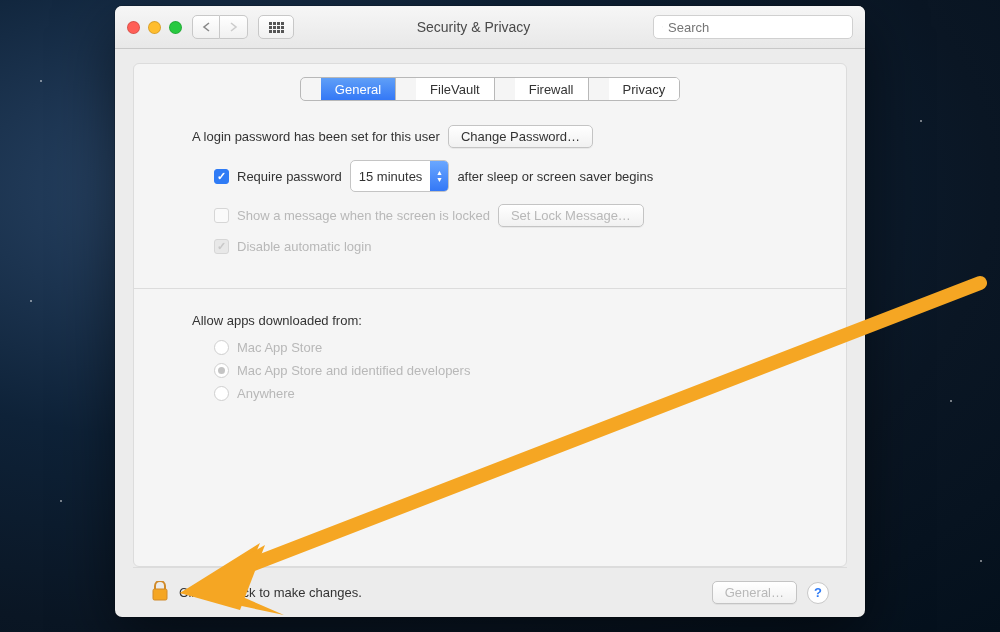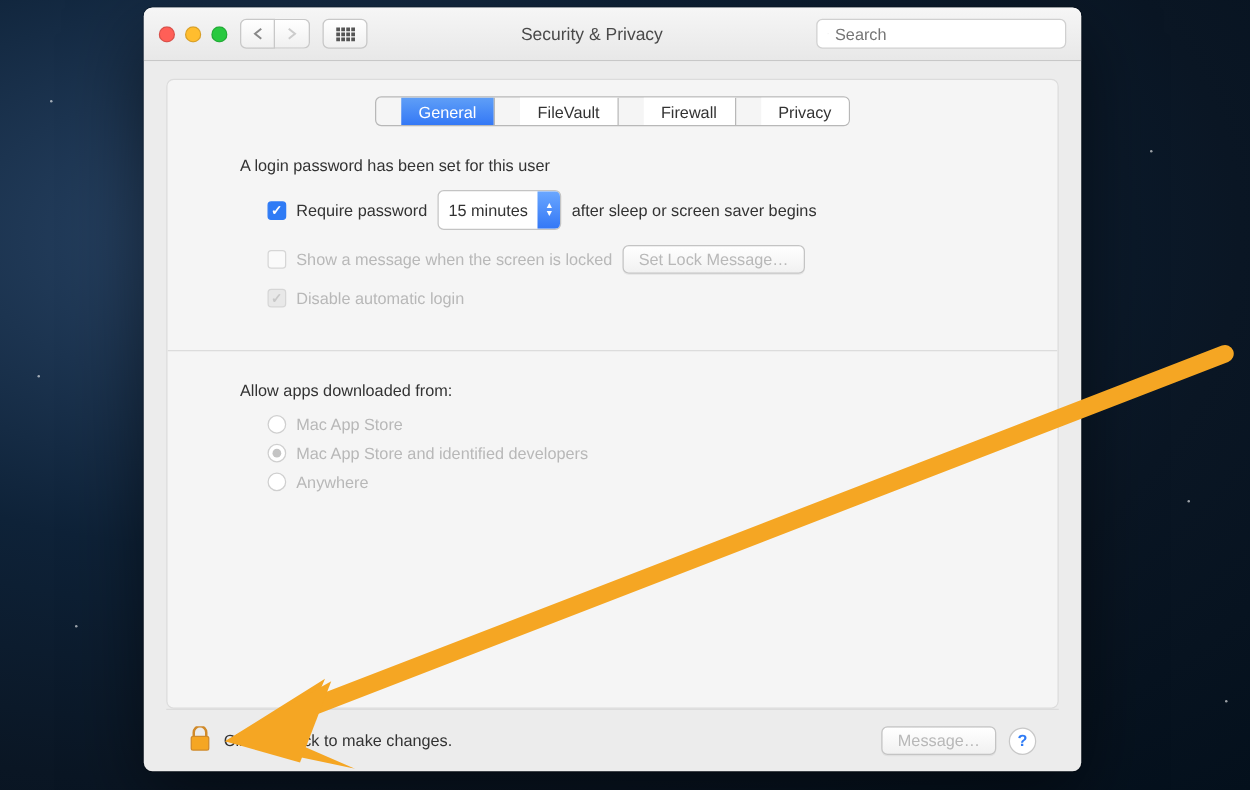--- a/index.html
+++ b/index.html
@@ -169,20 +169,21 @@
           <div class="tab active">General</div>
           <div class="tab">FileVault</div>
           <div class="tab">Firewall</div>
           <div class="tab">Privacy</div>
         </div>
       </div>
 
       <div class="section">
         <div class="row">
           <span>A login password has been set for this user</span>
+          <button class="btn">Change Password…</button>
         </div>
         <div class="row indent">
           <span class="checkbox checked"></span>
           <span>Require password</span>
           <span class="select">
             <span class="val">15 minutes</span>
             <span class="arrows">▲<br>▼</span>
           </span>
           <span>after sleep or screen saver begins</span>
         </div>
@@ -221,21 +222,21 @@
     </div>
 
     <div class="footer">
       <span class="lock-icon">
         <svg viewBox="0 0 18 20">
           <path d="M4 8 V5 a5 5 0 0 1 10 0 V8" fill="none" stroke="#d08a2a" stroke-width="2"></path>
           <rect x="2" y="8" width="14" height="11" rx="1.5" fill="#f5a623" stroke="#d08a2a"></rect>
         </svg>
       </span>
       <span class="txt">Click the lock to make changes.</span>
-      <button class="btn disabled">Message…</button>
+      <button class="btn disabled">General…</button>
       <span class="help">?</span>
     </div>
   </div>
 </div>
 
 <svg class="arrow-annotation" viewBox="0 0 820 340">
   <defs></defs>
   <line x1="810" y1="8" x2="55" y2="300" stroke="#f5a623" stroke-width="14" stroke-linecap="round"></line>
   <polygon points="10,318 90,268 68,320 114,340" fill="#f5a623"></polygon>
   <polygon points="10,318 95,270 70,335" fill="#f5a623"></polygon>

